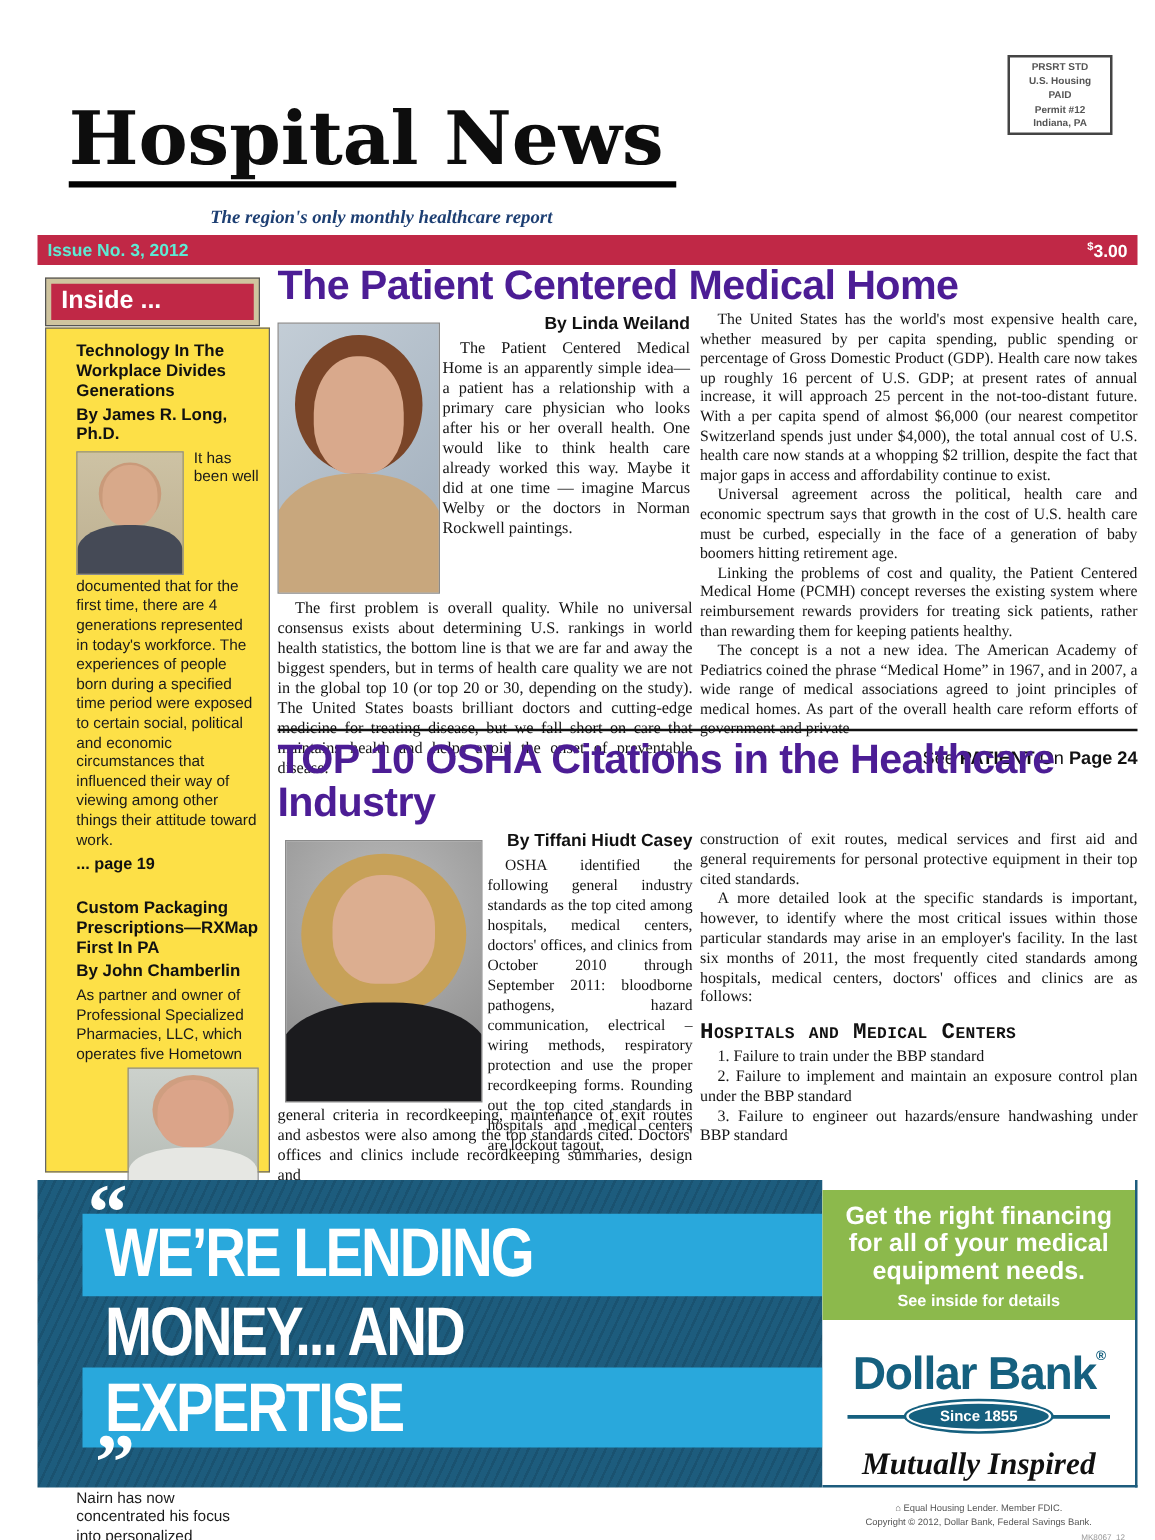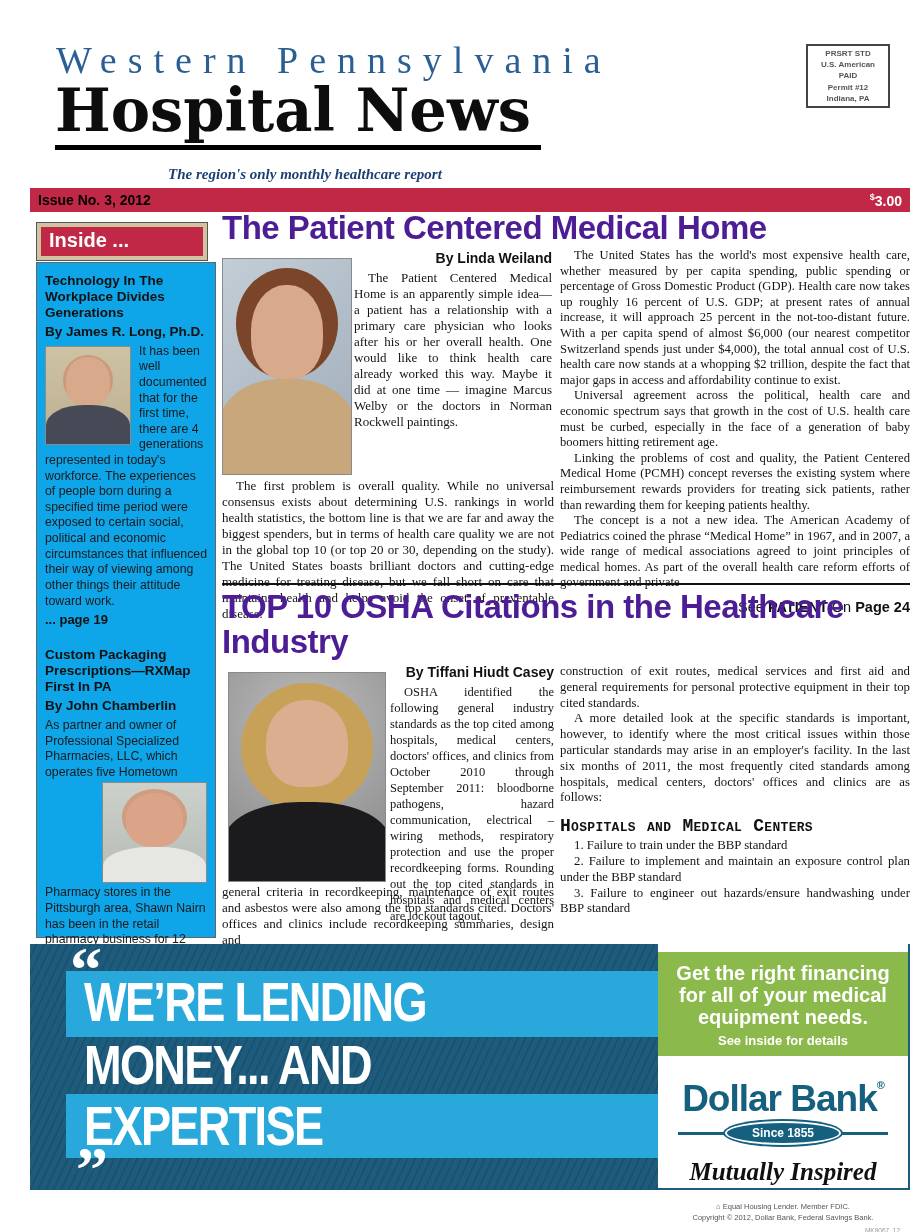--- a/index.html
+++ b/index.html
@@ -14,32 +14,32 @@
       border-bottom:5px solid #000;padding:0 10px 3px 0;white-space:nowrap;}
   .mast-tagline{position:absolute;left:140px;top:166px;width:330px;text-align:center;
       font-family:"Liberation Serif",serif;font-style:italic;font-weight:bold;
       font-size:15px;color:#1d3f73;}
   .postage{position:absolute;left:806px;top:44px;width:80px;height:60px;border:2px solid #444;
       display:flex;flex-direction:column;justify-content:center;text-align:center;
       font-size:8px;font-weight:bold;color:#555;line-height:1.4;}
 
   
   .issue-bar{position:absolute;left:30px;top:188px;width:880px;height:24px;background:#c02846;}
-  .issue-left{position:absolute;left:8px;top:4px;color:#000000;font-weight:bold;font-size:14px;}
+  .issue-left{position:absolute;left:8px;top:4px;color:#5eead4;font-weight:bold;font-size:14px;}
   .issue-right{position:absolute;right:8px;top:4px;color:#fff;font-weight:bold;font-size:14px;}
   .issue-right .sup{font-size:9px;vertical-align:super;}
 
   
   .sidebar{position:absolute;left:30px;top:222px;width:186px;height:716px;}
   .inside-hdr-wrap{position:absolute;left:6px;top:0;width:162px;background:#cfc49f;
       border:1px solid #555;padding:4px;z-index:2;}
   .inside-hdr{background:#c02846;color:#fff;font-weight:bold;font-size:20px;
       padding:2px 8px 4px 8px;}
-  .side-panel{position:absolute;left:6px;top:40px;right:0;bottom:0;background:#0ea5e9;
-      border:1px solid #666;padding:10px 8px 8px 8px;box-sizing:border-box;}
+  .side-panel{position:absolute;left:6px;top:40px;right:0;bottom:0;background:#fde047;
+      border:1px solid #666;padding:10px 8px 8px 24px;box-sizing:border-box;}
   .side-title{font-size:13.5px;font-weight:bold;line-height:1.18;margin:0 0 3px 0;}
   .side-byline{font-size:13.5px;font-weight:bold;margin:0 0 5px 0;}
   .side-body{font-size:12.3px;line-height:1.27;color:#1a1a1a;}
   .side-pageref{font-size:13px;font-weight:bold;margin-top:3px;}
   .side-art2{margin-top:20px;}
 
   
   .portrait{position:relative;overflow:hidden;border:1px solid #8a8a8a;}
   .p-hair{position:absolute;border-radius:50%;}
   .p-face{position:absolute;border-radius:48% 48% 42% 42%;}
@@ -121,26 +121,25 @@
   .slogan{margin-top:13px;text-align:center;font-family:"Liberation Serif",serif;
       font-style:italic;font-weight:bold;font-size:25px;color:#101010;}
   .fineprint{margin-top:15px;text-align:center;font-size:7.5px;color:#555;line-height:1.5;}
   .ad-code{text-align:right;font-size:6.5px;color:#999;margin:3px 8px 0 0;}
 </style>
 </head>
 <body>
 
 <div class="page">
 
-  <div class="mast-region">Western Pennsylvania</div>
   <div class="mast-title">Hospital News</div>
   <div class="mast-tagline">The region's only monthly healthcare report</div>
   <div class="postage">
     <span>PRSRT STD</span>
-    <span>U.S. American</span>
+    <span>U.S. Housing</span>
     <span>PAID</span>
     <span>Permit #12</span>
     <span>Indiana, PA</span>
   </div>
 
   <div class="issue-bar">
     <span class="issue-left">Issue No. 3, 2012</span>
     <span class="issue-right"><span class="sup">$</span><span>3.00</span></span>
   </div>
 

